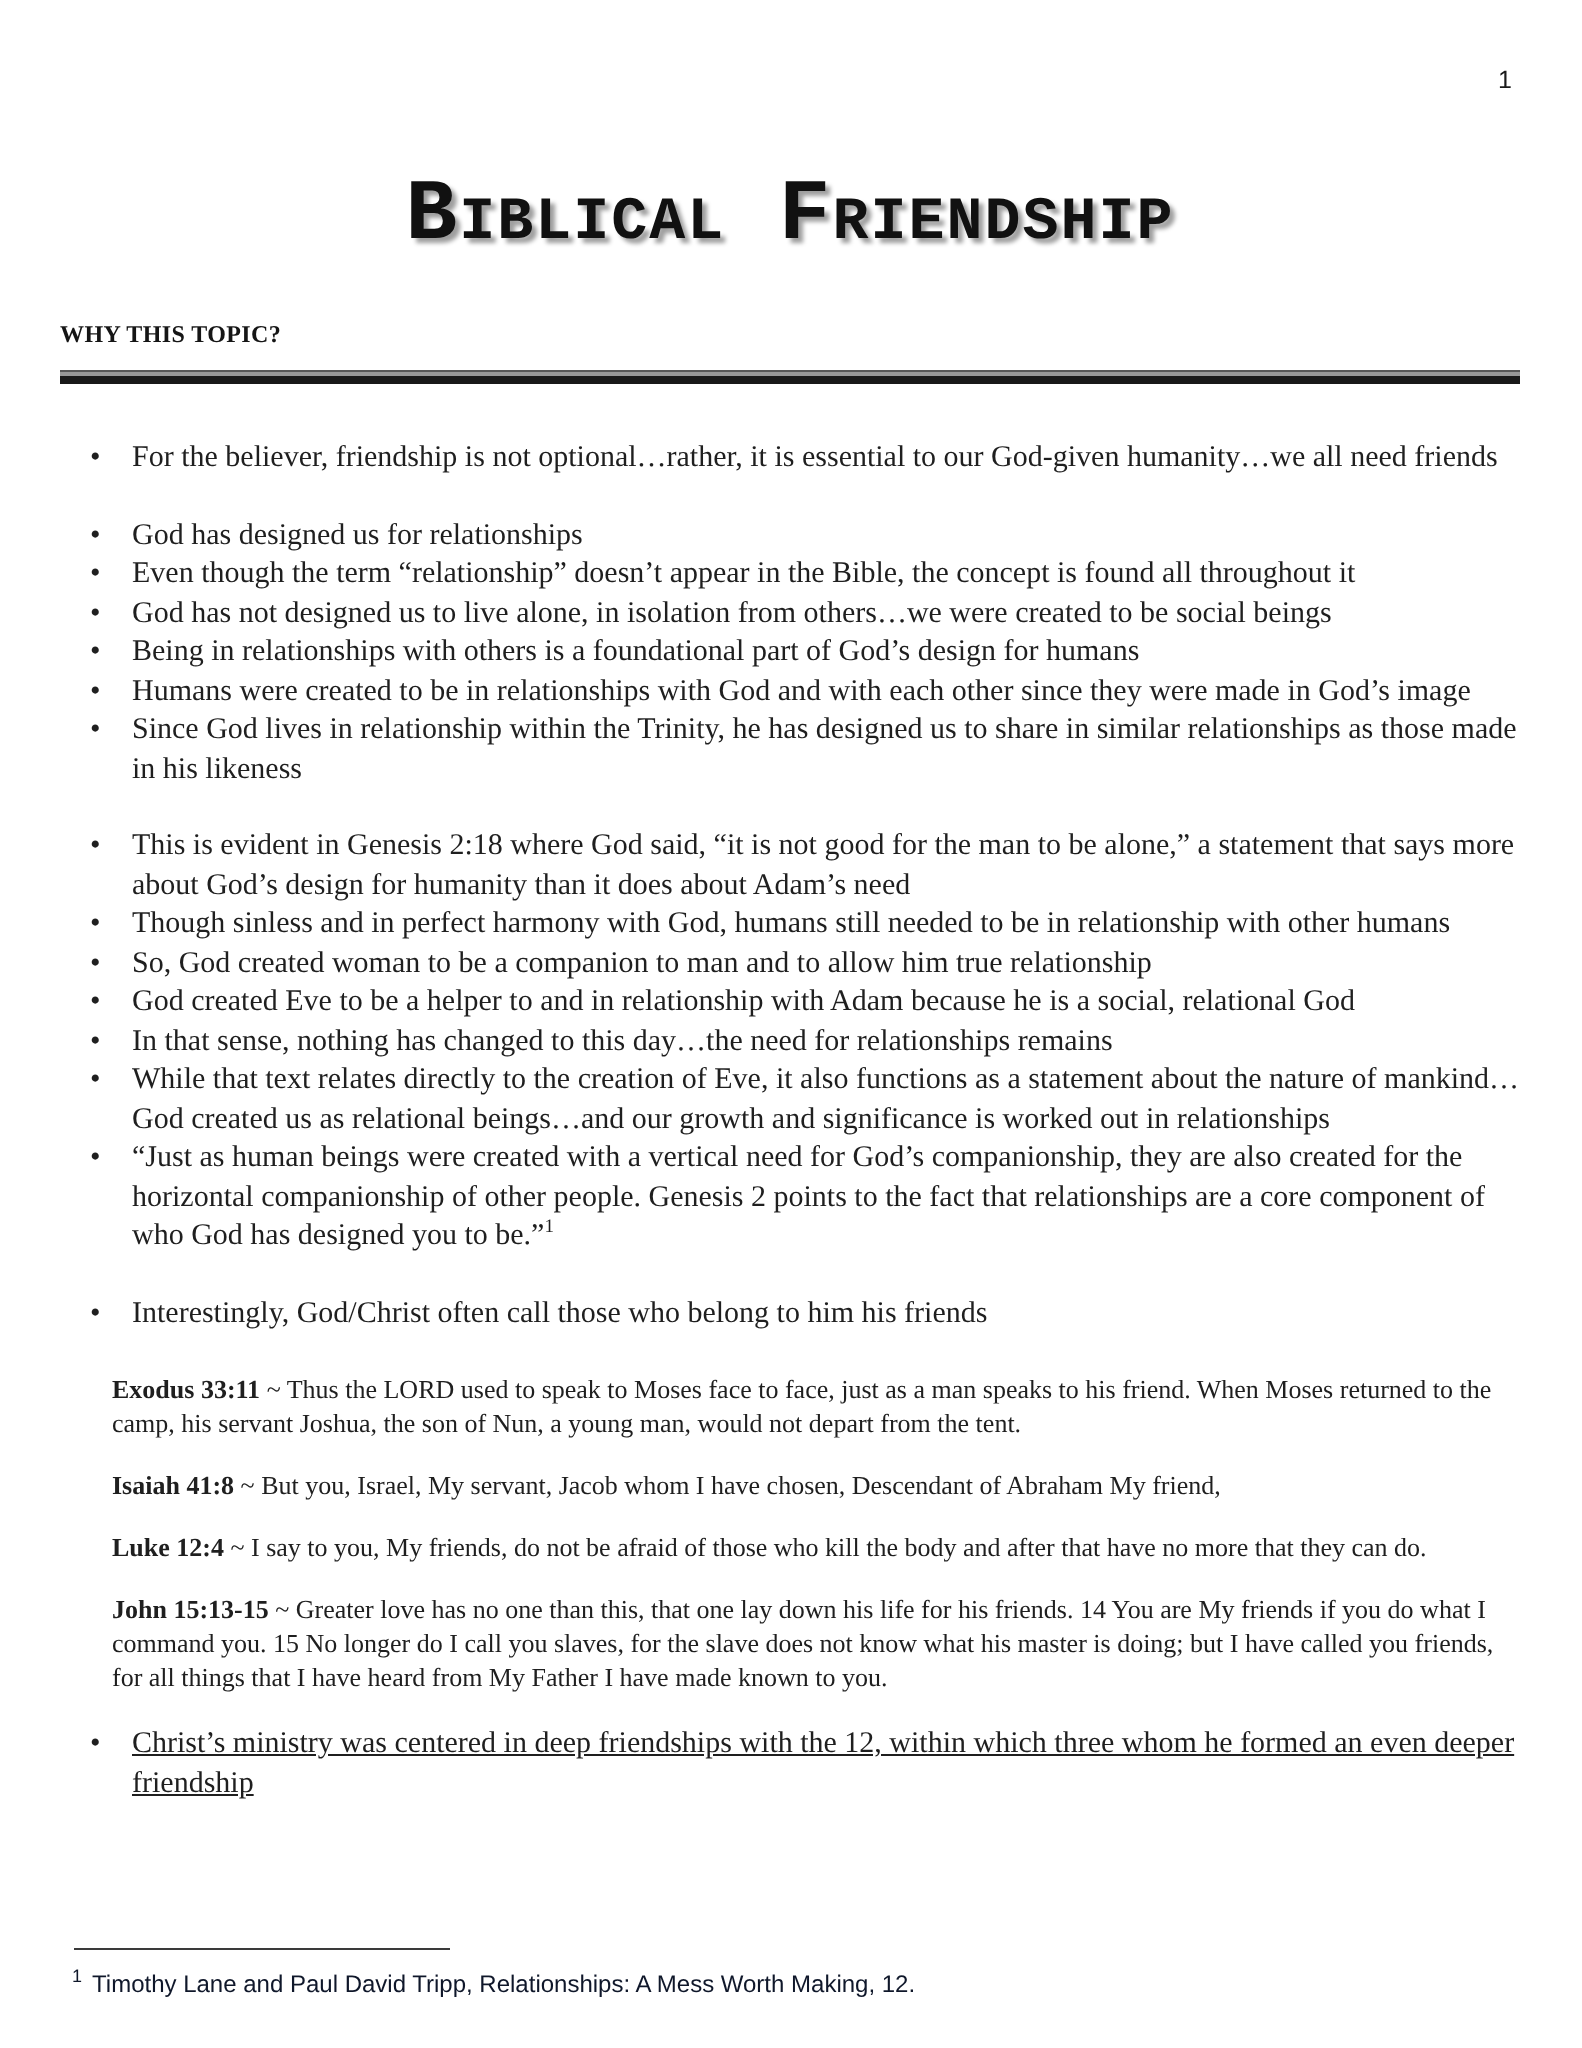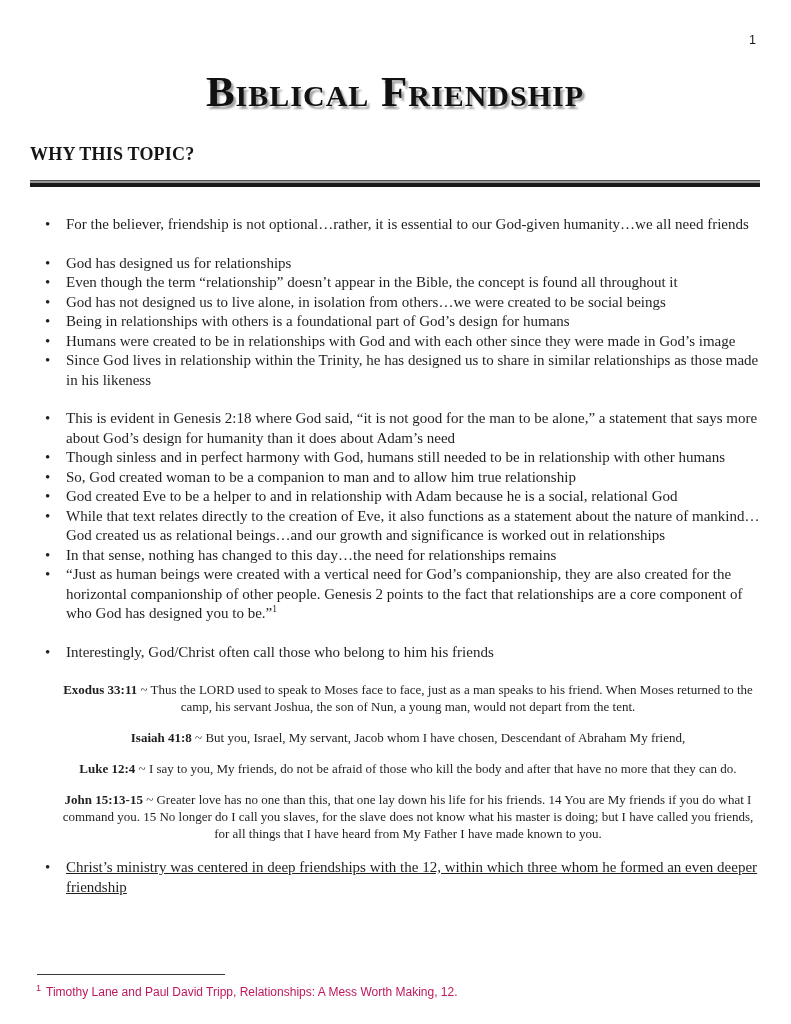--- a/index.html
+++ b/index.html
@@ -16,33 +16,34 @@
   }
   .page-number {
     text-align: right;
     font-family: "Liberation Sans", sans-serif;
     font-size: 12.5px;
     line-height: 15px;
     padding-right: 4px;
     color: #1a1a1a;
   }
   .doc-title {
-    margin-top: 20px;
+    margin-top: 36px;
     text-align: center;
     font-weight: bold;
     font-variant: small-caps;
     font-size: 43px;
     line-height: 1.1;
     letter-spacing: 1px;
     color: #111;
     text-shadow: 2.5px 2.5px 2px rgba(0,0,0,0.38);
+    font-family: Liberation Mono, monospace;
   }
   .section-heading {
     margin-top: 17px;
-    font-size: 18px;
+    font-size: 12px;
     font-weight: bold;
     letter-spacing: 0.2px;
     color: #151515;
   }
   .heading-rule {
     margin-top: 2px;
     height: 7px;
     background: linear-gradient(180deg, #565656 0%, #565656 12%, #979797 12%, #979797 46%, #191919 46%, #191919 100%);
   }
   .content { margin-top: 28px; }
@@ -62,33 +63,32 @@
     position: absolute;
     left: 5px;
     top: 0;
   }
   sup.fn-ref { font-size: 9.5px; line-height: 0; }
   .scripture-block { margin: 17px 0 16px 26px; }
   p.scripture {
     margin: 0 0 14px 0;
     font-size: 13px;
     line-height: 17px;
-    text-align: center;
   }
   p.scripture .scripture-ref { font-weight: bold; }
   ul.bullets.closing-first { margin-bottom: 11px; text-decoration: underline; }
   ul.bullets.closing-last { margin-bottom: 0; }
   .footnote {
     position: absolute;
     left: 36px;
     bottom: 24px;
     font-family: "Liberation Sans", sans-serif;
     font-size: 12px;
     line-height: 15px;
-    color: #be185d;
+    color: #0f172a;
   }
   .fn-sep {
     width: 188px;
     border-top: 1.6px solid #3a3a3a;
     margin: 0 0 6px 1px;
   }
   .footnote sup { font-size: 9px; margin-right: 5px; }
 </style>
 </head>
 <body>
@@ -115,22 +115,22 @@
       <li><span>Being in relationships with others is a foundational part of God’s design for humans</span></li>
       <li><span>Humans were created to be in relationships with God and with each other since they were made in God’s image</span></li>
       <li><span>Since God lives in relationship within the Trinity, he has designed us to share in similar relationships as those made in his likeness</span></li>
     </ul>
 
     <ul class="bullets">
       <li><span>This is evident in Genesis 2:18 where God said, “it is not good for the man to be alone,” a statement that says more about God’s design for humanity than it does about Adam’s need</span></li>
       <li><span>Though sinless and in perfect harmony with God, humans still needed to be in relationship with other humans</span></li>
       <li><span>So, God created woman to be a companion to man and to allow him true relationship</span></li>
       <li><span>God created Eve to be a helper to and in relationship with Adam because he is a social, relational God</span></li>
+      <li><span>In that sense, nothing has changed to this day…the need for relationships remains</span></li>
       <li><span>While that text relates directly to the creation of Eve, it also functions as a statement about the nature of mankind…God created us as relational beings…and our growth and significance is worked out in relationships</span></li>
-      <li><span>In that sense, nothing has changed to this day…the need for relationships remains</span></li>
       <li><span>“Just as human beings were created with a vertical need for God’s companionship, they are also created for the horizontal companionship of other people. Genesis 2 points to the fact that relationships are a core component of who God has designed you to be.”</span><sup class="fn-ref">1</sup></li>
     </ul>
 
     <ul class="bullets">
       <li><span>Interestingly, God/Christ often call those who belong to him his friends</span></li>
     </ul>
 
     <div class="scripture-block">
       <p class="scripture"><span class="scripture-ref">Exodus 33:11</span> <span>~ Thus the LORD used to speak to Moses face to face, just as a man speaks to his friend. When Moses returned to the camp, his servant Joshua, the son of Nun, a young man, would not depart from the tent.</span></p>
       <p class="scripture"><span class="scripture-ref">Isaiah 41:8</span> <span>~ But you, Israel, My servant, Jacob whom I have chosen, Descendant of Abraham My friend,</span></p>

